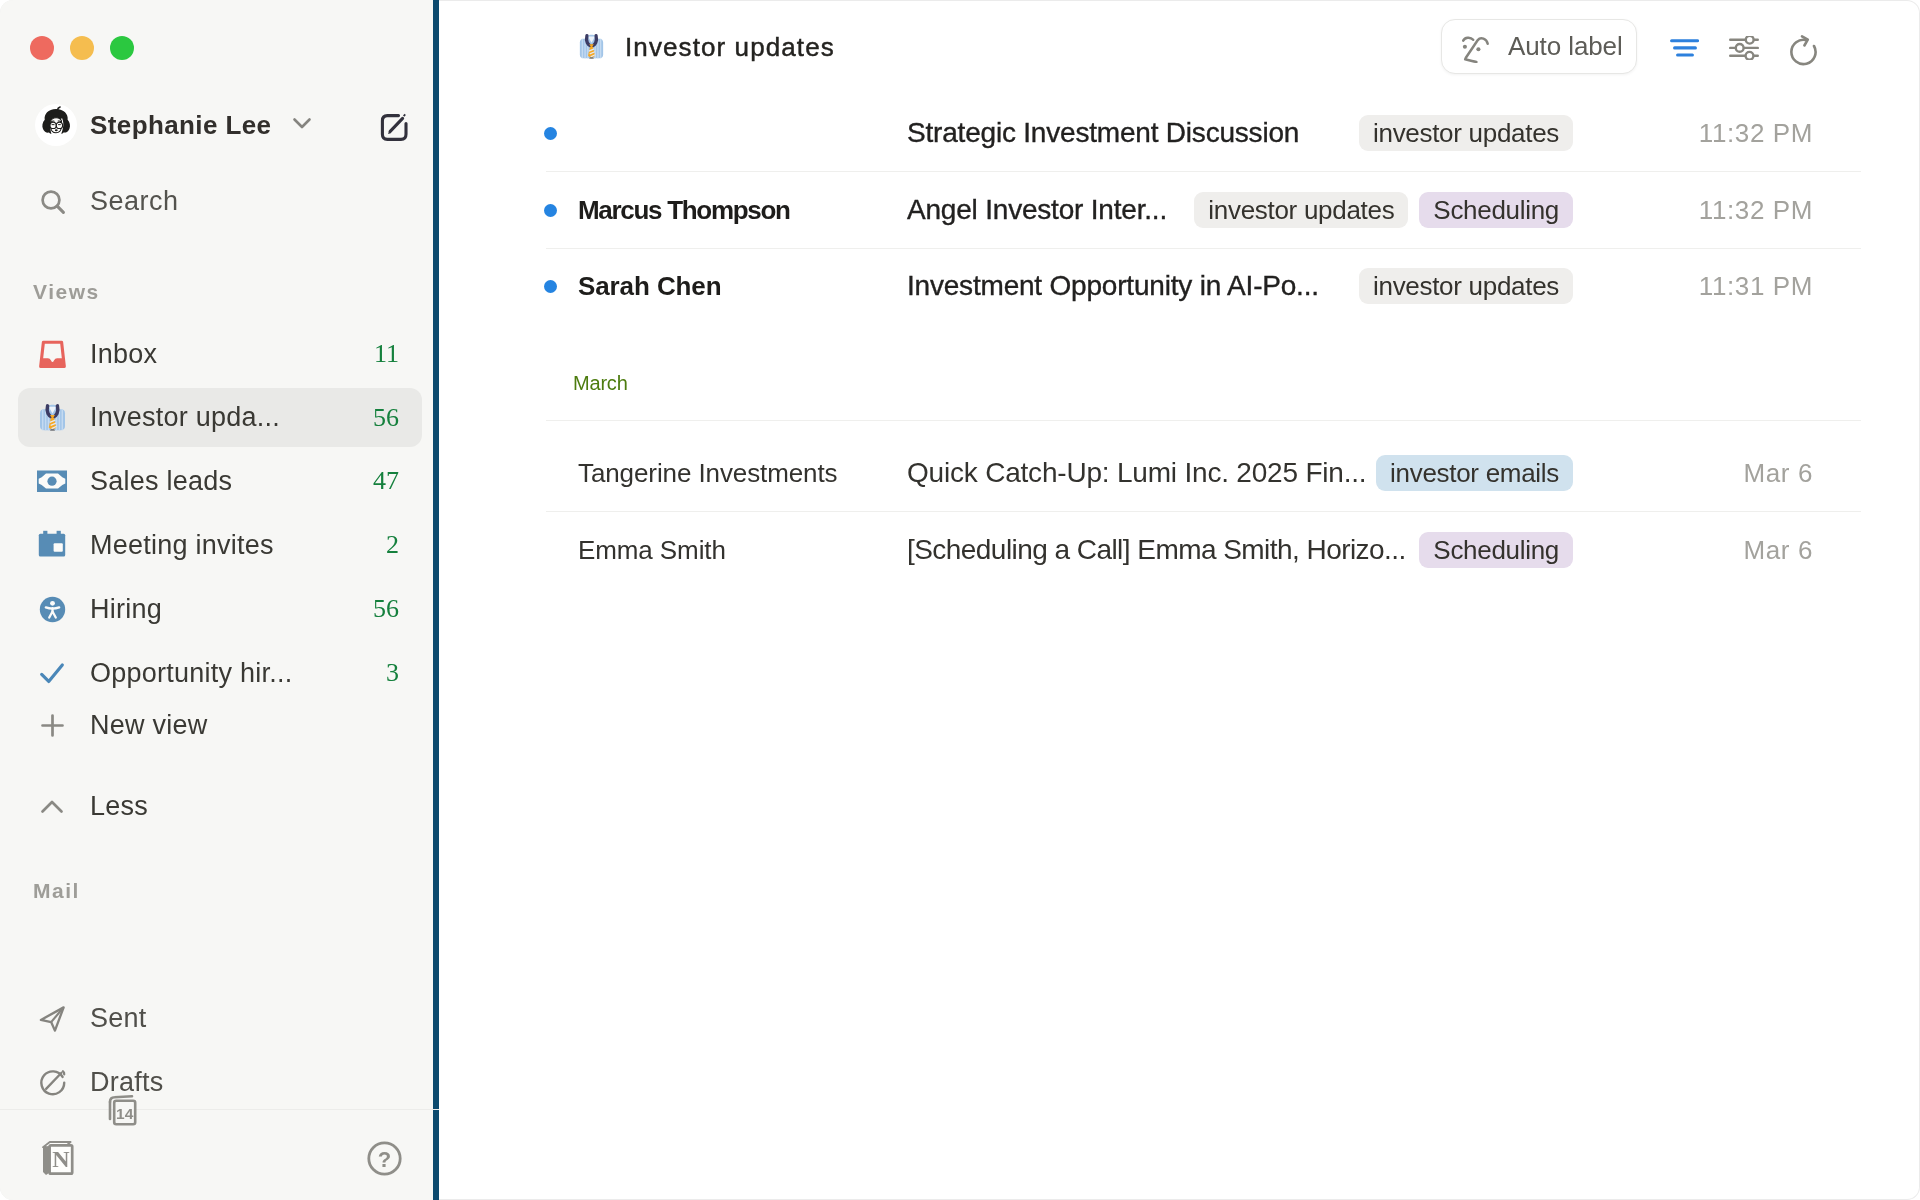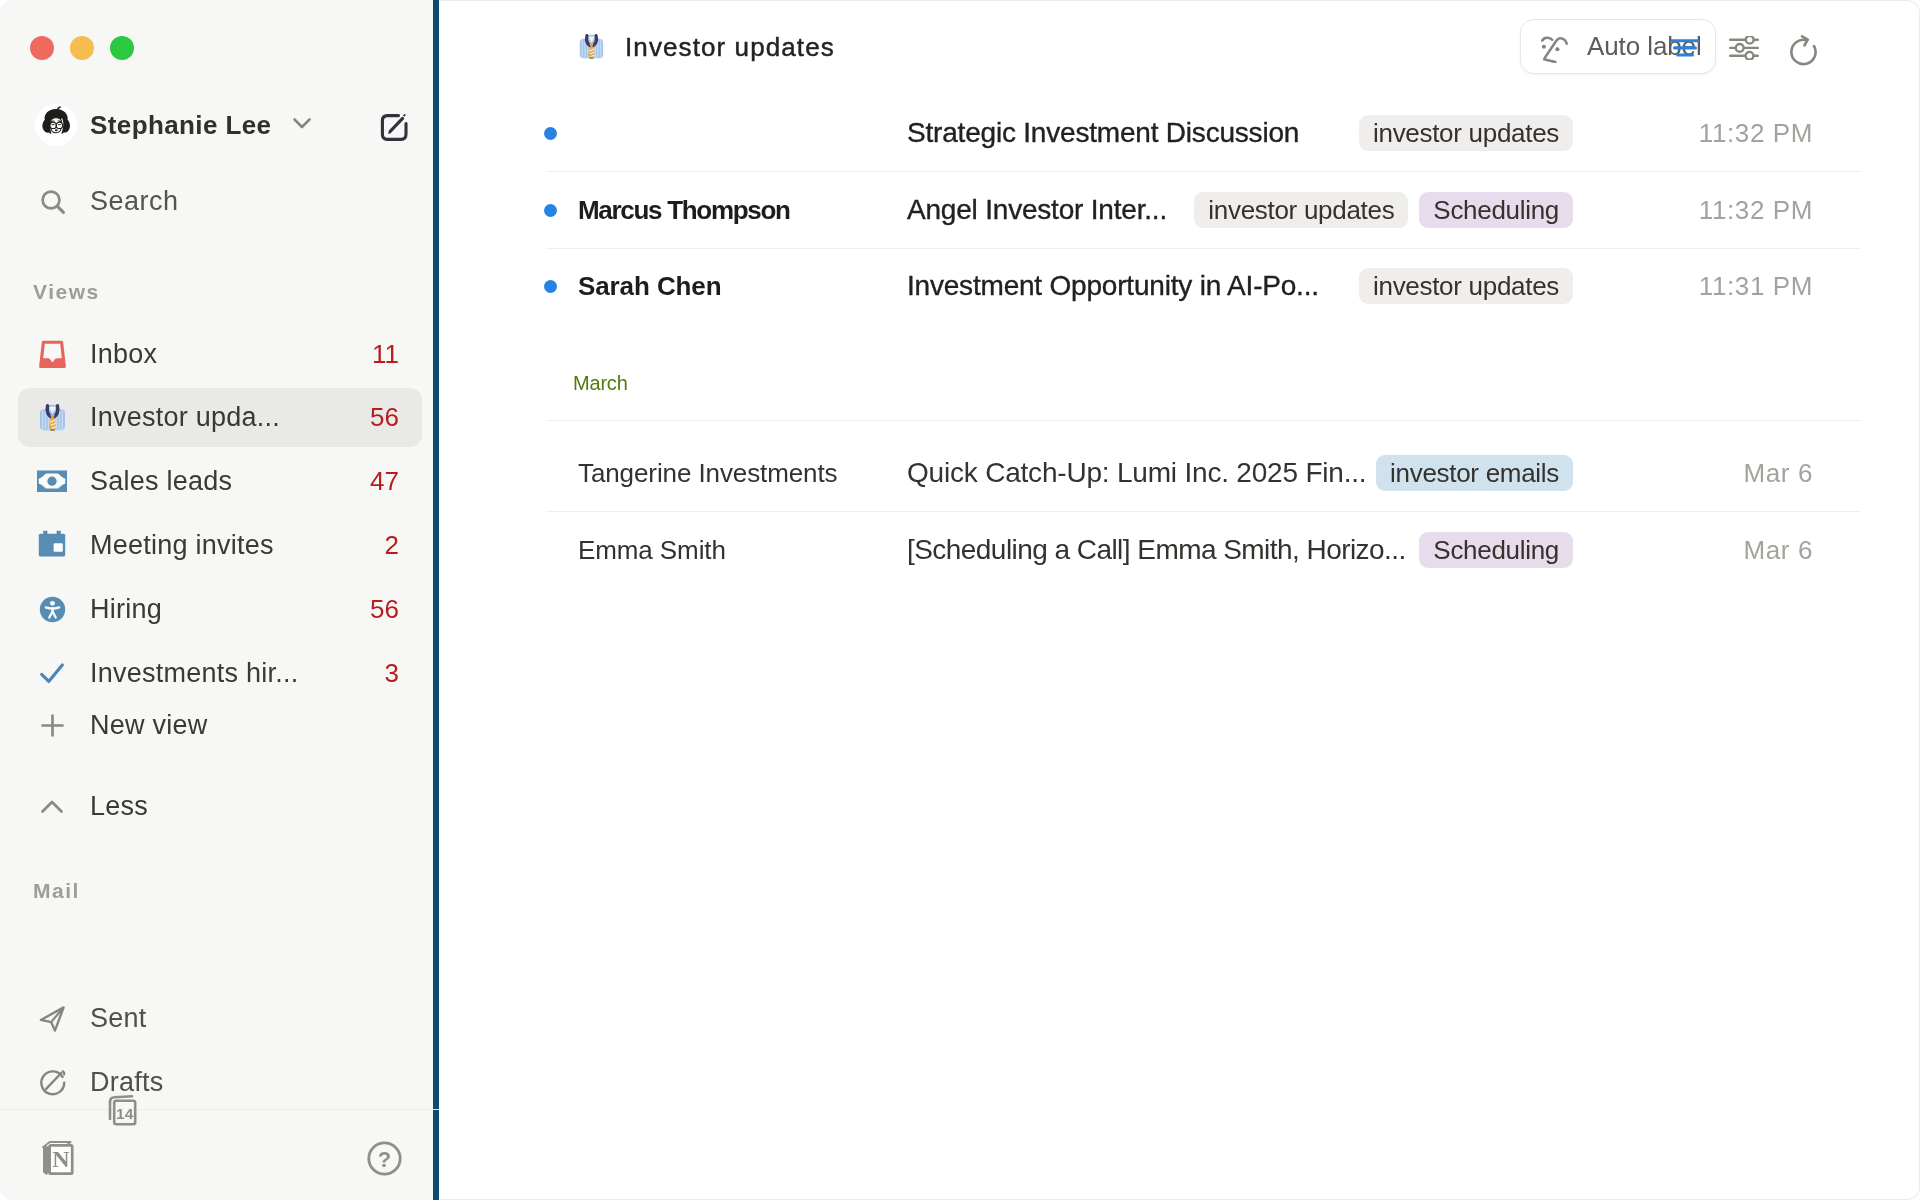--- a/index.html
+++ b/index.html
@@ -4,21 +4,21 @@
 <style>
 * { margin:0; padding:0; box-sizing:border-box; }
 html,body { width:1920px; height:1200px; background:#fff; font-family:"Liberation Sans", sans-serif; overflow:hidden; }
 .win { position:absolute; left:0; top:0; width:1920px; height:1200px; border-radius:13px; overflow:hidden; background:#fff; box-shadow: inset 0 0 0 1px rgba(0,0,0,0.08); }
 .side { position:absolute; left:0; top:0; width:439px; height:1200px; background:#f7f7f5; border-right:6px solid #0c4a6e; }
 .abs { position:absolute; }
 .tl { position:absolute; top:36px; width:24px; height:24px; border-radius:50%; }
 .srow { position:absolute; left:18px; width:404px; height:60px; display:flex; align-items:center; border-radius:12px; }
 .srow .ic { width:36px; margin-left:16px; display:flex; justify-content:center; align-items:center; flex:none; }
 .srow .lbl { margin-left:20px; font-size:27px; color:#3a3934; letter-spacing:0.25px; white-space:nowrap; }
-.srow .cnt { margin-left:auto; padding-right:23px; font-size:26px; color:#b91c1c; letter-spacing:0; }
+.srow .cnt { margin-left:auto; padding-right:23px; font-size:26px; color:#15803d; letter-spacing:0;font-family:Liberation Serif, serif; }
 .slabel { position:absolute; left:33px; font-size:21px; font-weight:700; color:#9e9d98; letter-spacing:1.5px; }
 .row { position:absolute; left:440px; width:1480px; height:76px; }
 .dot { position:absolute; left:104px; top:32px; width:13px; height:13px; border-radius:50%; background:#2584e1; }
 .sender { position:absolute; left:138px; top:0; height:76px; display:flex; align-items:center; font-size:26px; letter-spacing:-0.1px; white-space:nowrap; }
 .subj { position:absolute; left:467px; top:0; height:76px; display:flex; align-items:center; font-size:28px; letter-spacing:-0.2px; white-space:nowrap; }
 .tagg { position:absolute; right:347px; top:0; height:76px; display:flex; align-items:center; gap:11px; }
 .tag { height:36px; display:flex; align-items:center; padding:0 14px; border-radius:9px; font-size:26px; font-weight:400; color:#34322d; letter-spacing:-0.3px; white-space:nowrap; }
 .time { position:absolute; right:107px; top:0; height:76px; display:flex; align-items:center; font-size:26px; color:#a3a29d; letter-spacing:0.6px; }
 .divl { position:absolute; left:546px; width:1315px; height:1px; background:#efefed; }
 .b700 { font-weight:700; color:#1e1d1b; }
@@ -142,21 +142,21 @@
       <span class="lbl">Hiring</span>
         <span class="cnt">56</span>
     </div>
 
     <div class="srow" style="top:643px;">
       <span class="ic">
           <svg width="30" height="30" viewBox="0 0 32 32">
         <path d="M5,17.5 L12.5,25 L27,7.5" stroke="#4a87b8" stroke-width="3.4" fill="none" stroke-linecap="round" stroke-linejoin="round"></path>
       </svg>
         </span>
-      <span class="lbl">Investments hir...</span>
+      <span class="lbl">Opportunity hir...</span>
         <span class="cnt">3</span>
     </div>
 
     <div class="srow" style="top:695px;">
       <span class="ic">
           <svg width="27" height="27" viewBox="0 0 27 27">
         <path d="M13.5,3.5 V23.5 M3.5,13.5 H23.5" stroke="#8a8984" stroke-width="2.7" stroke-linecap="round"></path>
       </svg>
         </span>
       <span class="lbl">New view</span>
@@ -233,21 +233,21 @@
         <path d="M11.8,4 L20.2,4 L16,11.5 Z" fill="#edf3fb"></path>
         <path d="M10.6,3.2 C8.9,9.6 11.7,14.7 16,16 C20.3,14.7 23.1,9.6 21.4,3.2" stroke="#3c3c64" stroke-width="3.9" fill="none" stroke-linecap="round"></path>
         <path d="M13.3,13.2 L18.7,13.2 L16,17.6 Z" fill="#f5a824"></path>
         <path d="M14.3,16.4 L17.7,16.4 L20.1,27 L16,30.2 L11.9,27 Z" fill="#f5a824"></path>
         <path d="M12.9,21.4 L19.2,18.8 M13.9,24.8 L20,22.2 M14.9,28.2 L20.5,25.8" stroke="#e3e9f1" stroke-width="1.5"></path>
         <path d="M14.2,28.6 L17.8,28.6 L18.8,30.6 L13.2,30.6 Z" fill="#77777a"></path>
       </svg>
     </div>
     <div class="abs" style="left:625px; top:30px; height:34px; display:flex; align-items:center; font-size:26px; font-weight:400; color:#242320; letter-spacing:1.1px; -webkit-text-stroke:0.45px #242320;">Investor updates</div>
 
-    <div class="abs" style="left:1520px; top:19px; width:196px; height:55px; background:#fff; border:1px solid #e7e7e5; border-radius:14px; box-shadow:0 1px 3px rgba(0,0,0,0.05); display:flex; align-items:center;">
+    <div class="abs" style="left:1441px; top:19px; width:196px; height:55px; background:#fff; border:1px solid #e7e7e5; border-radius:14px; box-shadow:0 1px 3px rgba(0,0,0,0.05); display:flex; align-items:center;">
       <svg width="32" height="32" viewBox="0 0 32 32" style="margin-left:18px;">
         <path d="M3.2,9.6 C4.8,6.2 10.4,5.5 13.2,8.8" stroke="#85847e" stroke-width="2.5" fill="none" stroke-linecap="round"></path>
         <path d="M27.7,12.7 C26.6,7.7 20.8,5.4 17.8,9.1 L5.7,27.0" stroke="#85847e" stroke-width="2.5" fill="none" stroke-linecap="round"></path>
         <path d="M5.2,28.3 C8.8,29.3 12.8,30.1 16.4,31.0" stroke="#85847e" stroke-width="2.5" fill="none" stroke-linecap="round"></path>
         <circle cx="4.9" cy="15.7" r="2.05" fill="#85847e"></circle>
         <circle cx="18.4" cy="18.2" r="2.05" fill="#85847e"></circle>
       </svg>
       <span style="margin-left:16px; font-size:26px; font-weight:400; color:#5d5c57; letter-spacing:-0.1px;">Auto label</span>
     </div>
 

